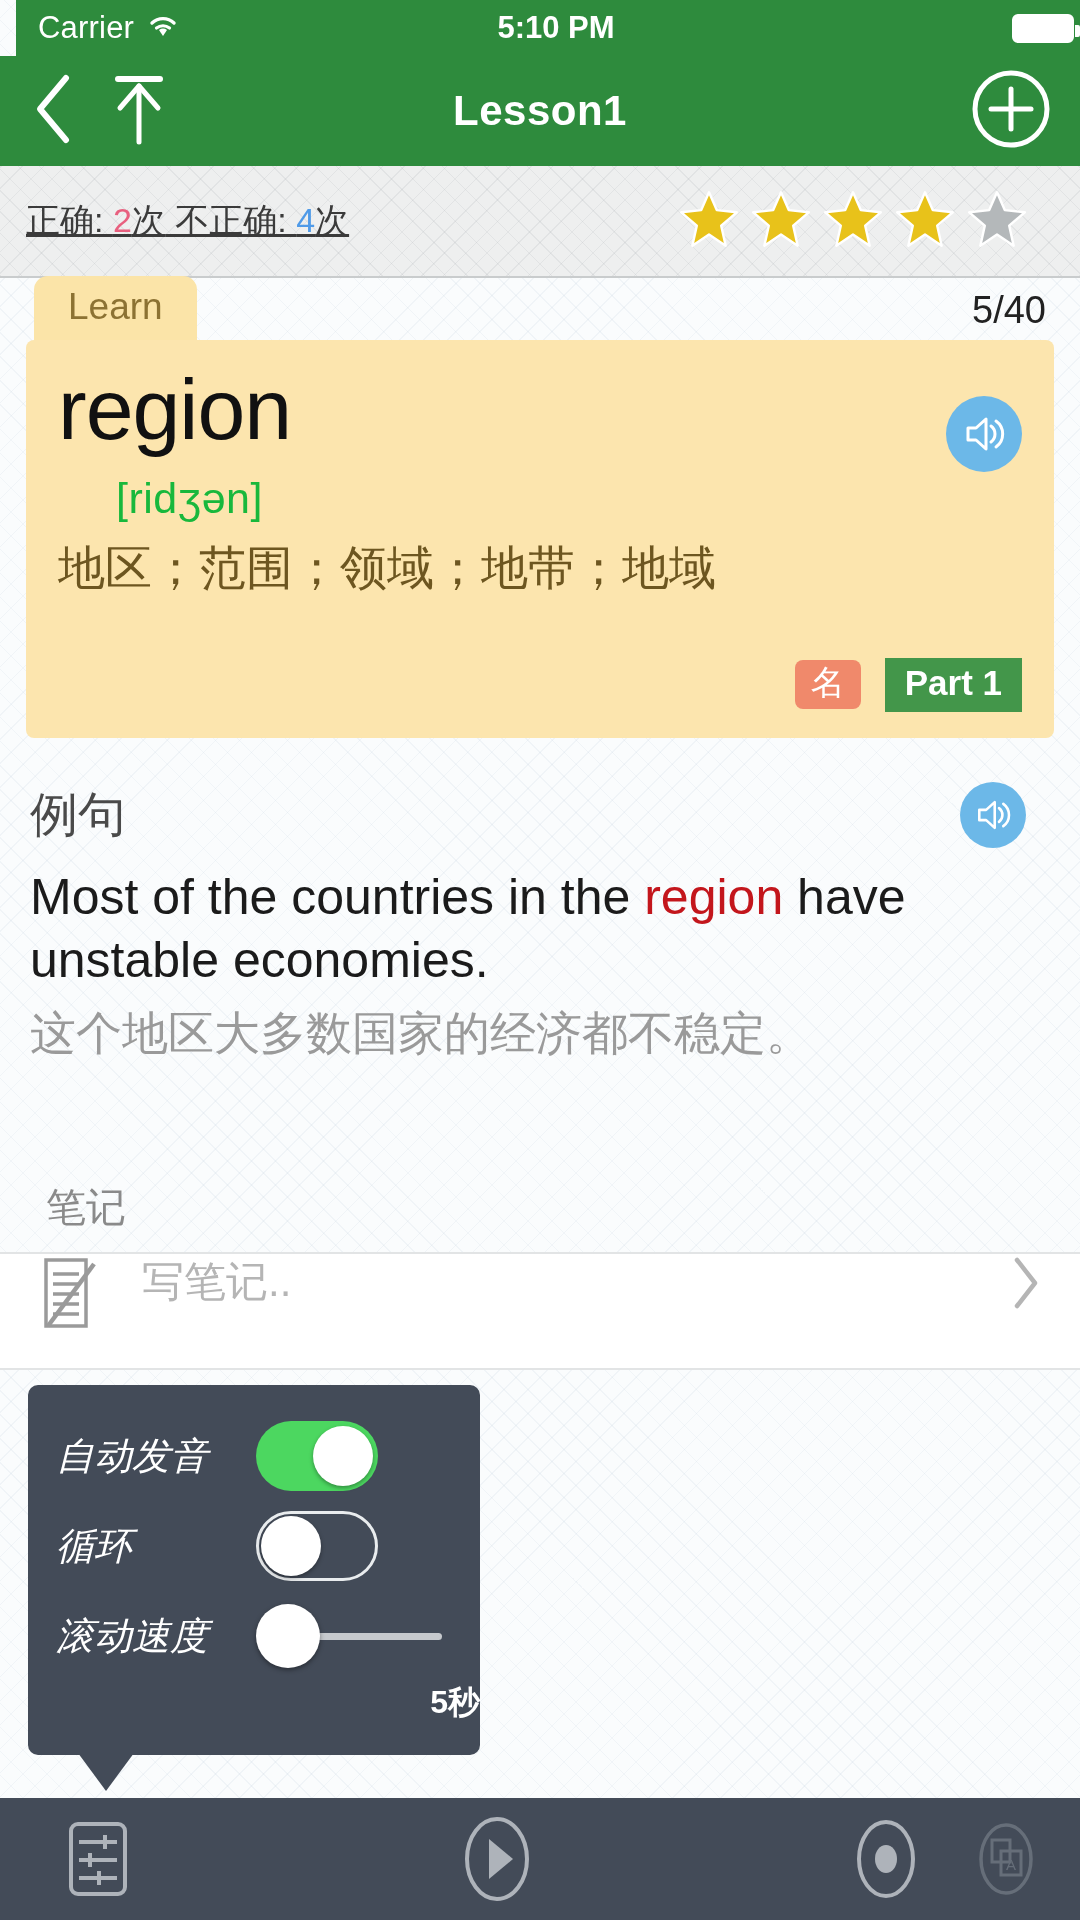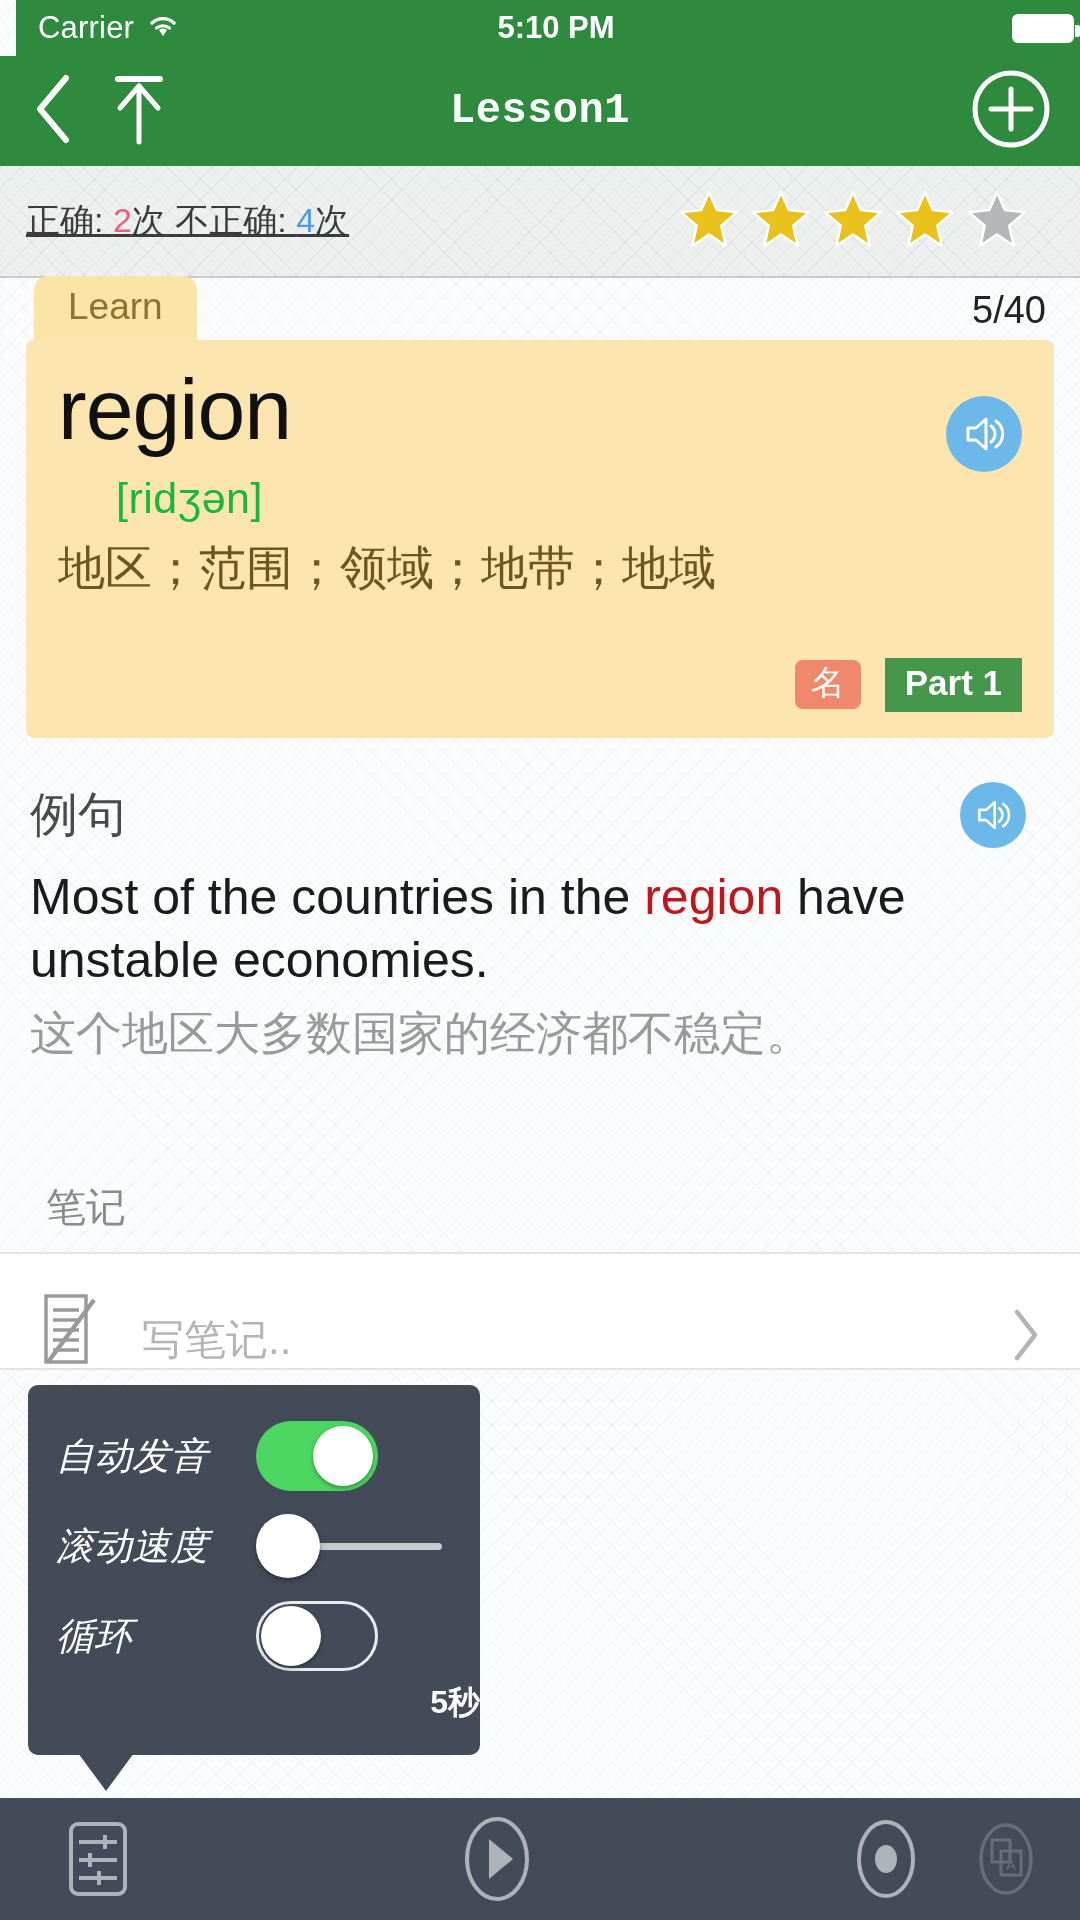--- a/index.html
+++ b/index.html
@@ -52,21 +52,20 @@
     width: 1080px; height: 110px;
     background: #2e8b3d;
     display: flex; align-items: center;
     padding: 0 28px;
   }
   .nav-left { display: flex; align-items: center; gap: 26px; }
   .nav-title {
     position: absolute; left: 0; width: 1080px; text-align: center;
     color: #fff; font-size: 42px; font-weight: bold; letter-spacing: .5px;
     pointer-events: none;
-    font-family: Liberation Mono, monospace;
   }
   .nav-right { margin-left: auto; z-index: 2; }
 
   
   .statsbar {
     position: absolute; top: 166px; left: 0;
     width: 1080px; height: 112px;
     background-color: #eeefef;
     background-image:
       repeating-linear-gradient(45deg, rgba(170,175,180,.18) 0 1px, transparent 1px 15px),
@@ -161,21 +160,21 @@
   .notes-label {
     position: absolute; top: 1180px; left: 46px;
     font-size: 40px; color: #8a8a8a;
   }
   .notes-row {
     position: absolute; top: 1252px; left: 0;
     width: 1080px; height: 118px;
     background: #fff;
     border-top: 2px solid #e2e4e5;
     border-bottom: 2px solid #e2e4e5;
-    display: flex; align-items: flex-end;
+    display: flex; align-items: flex-start;
     padding: 0 36px;
   }
   .note-icon { width: 66px; height: 78px; }
   .note-placeholder {
     font-size: 42px; color: #b5b5b5; margin-left: 40px;
   }
   .note-chevron { margin-left: auto; }
 
   
   .popover {
@@ -375,31 +374,31 @@
   </div>
 
   <div class="popover">
     <div class="pop-row">
       <span class="pop-label">自动发音</span>
       <span class="toggle on">
           <span class="knob"></span>
         </span>
     </div>
     <div class="pop-row">
+      <span class="pop-label">循环</span>
+      <span class="toggle off">
+          <span class="knob"></span>
+        </span>
+    </div>
+    <div class="pop-row">
       <span class="pop-label">滚动速度</span>
       <span class="slider-wrap">
         <span class="slider-track"></span>
         <span class="slider-knob"></span>
       </span>
-    </div>
-    <div class="pop-row">
-      <span class="pop-label">循环</span>
-      <span class="toggle off">
-          <span class="knob"></span>
-        </span>
     </div>
     <div class="pop-value">5秒</div>
   </div>
 
   <div class="toolbar">
     <div class="tb-btn tb-settings">
       <svg width="70" height="82" viewBox="0 0 70 82">
         <rect x="8" y="6" width="54" height="70" rx="7" fill="none" stroke="#aeb3ba" stroke-width="4"></rect>
         <line x1="16" y1="24" x2="54" y2="24" stroke="#aeb3ba" stroke-width="4"></line>
         <line x1="42" y1="17" x2="42" y2="31" stroke="#aeb3ba" stroke-width="4"></line>

